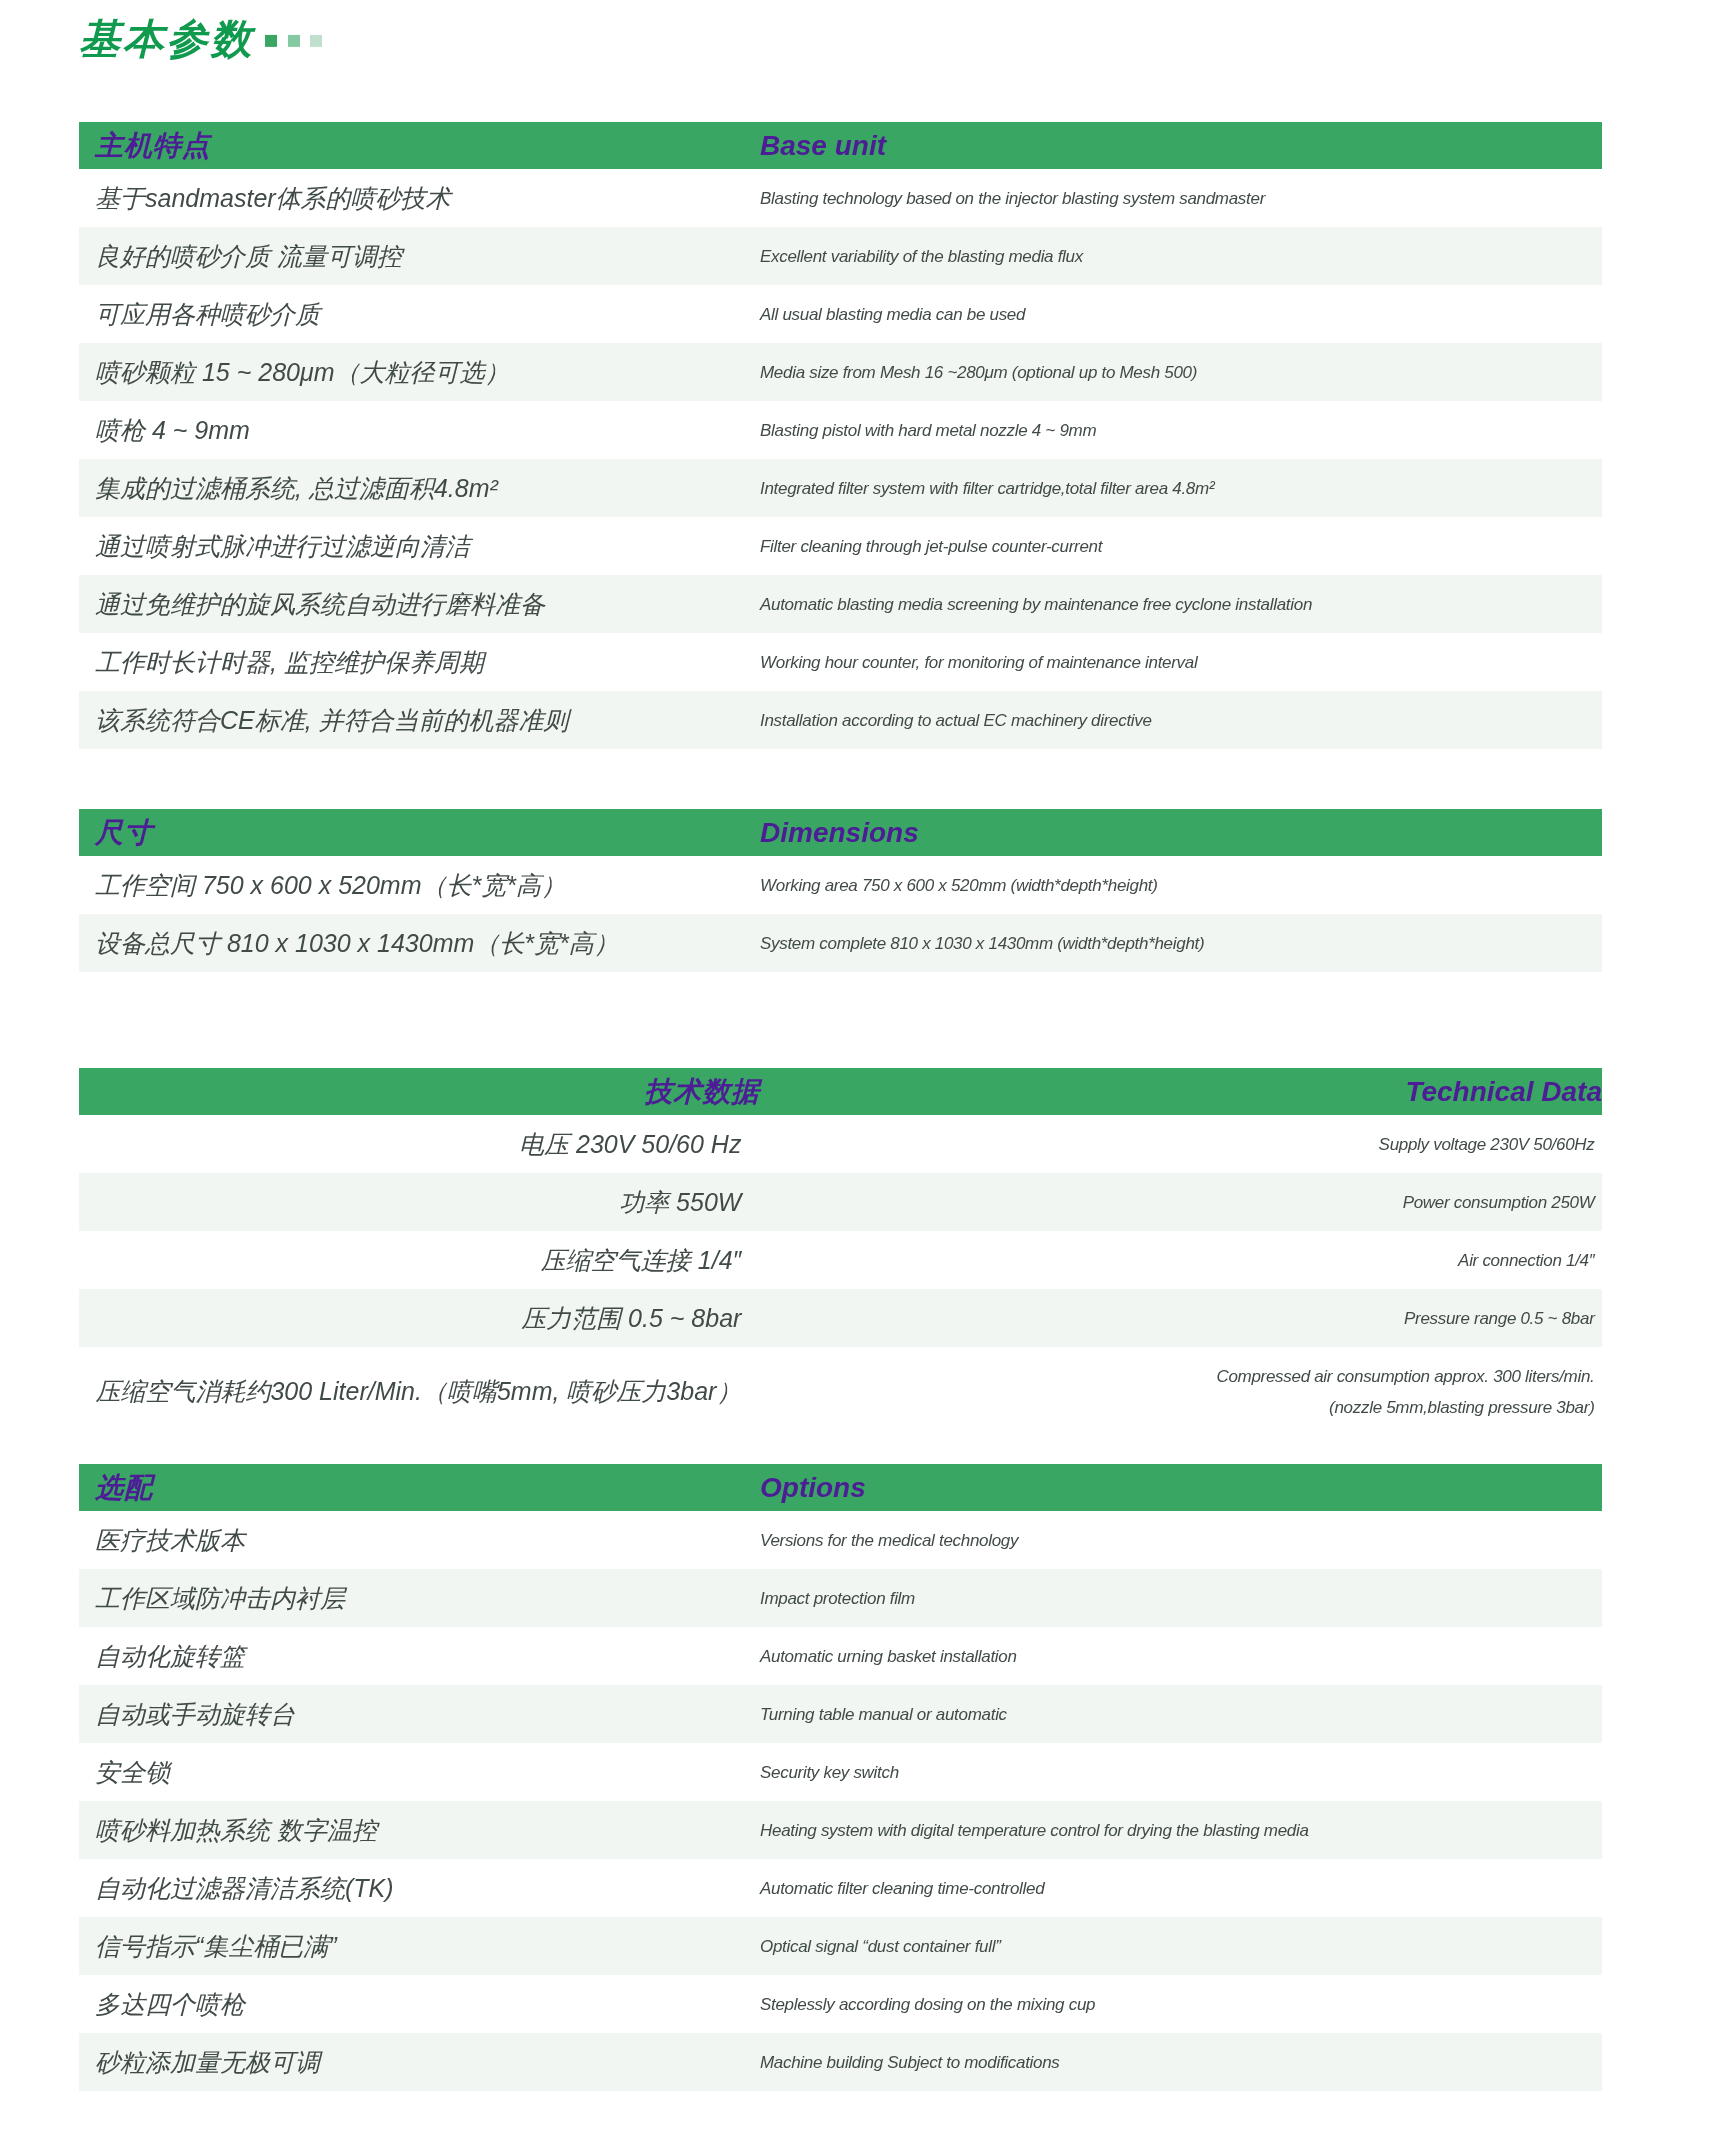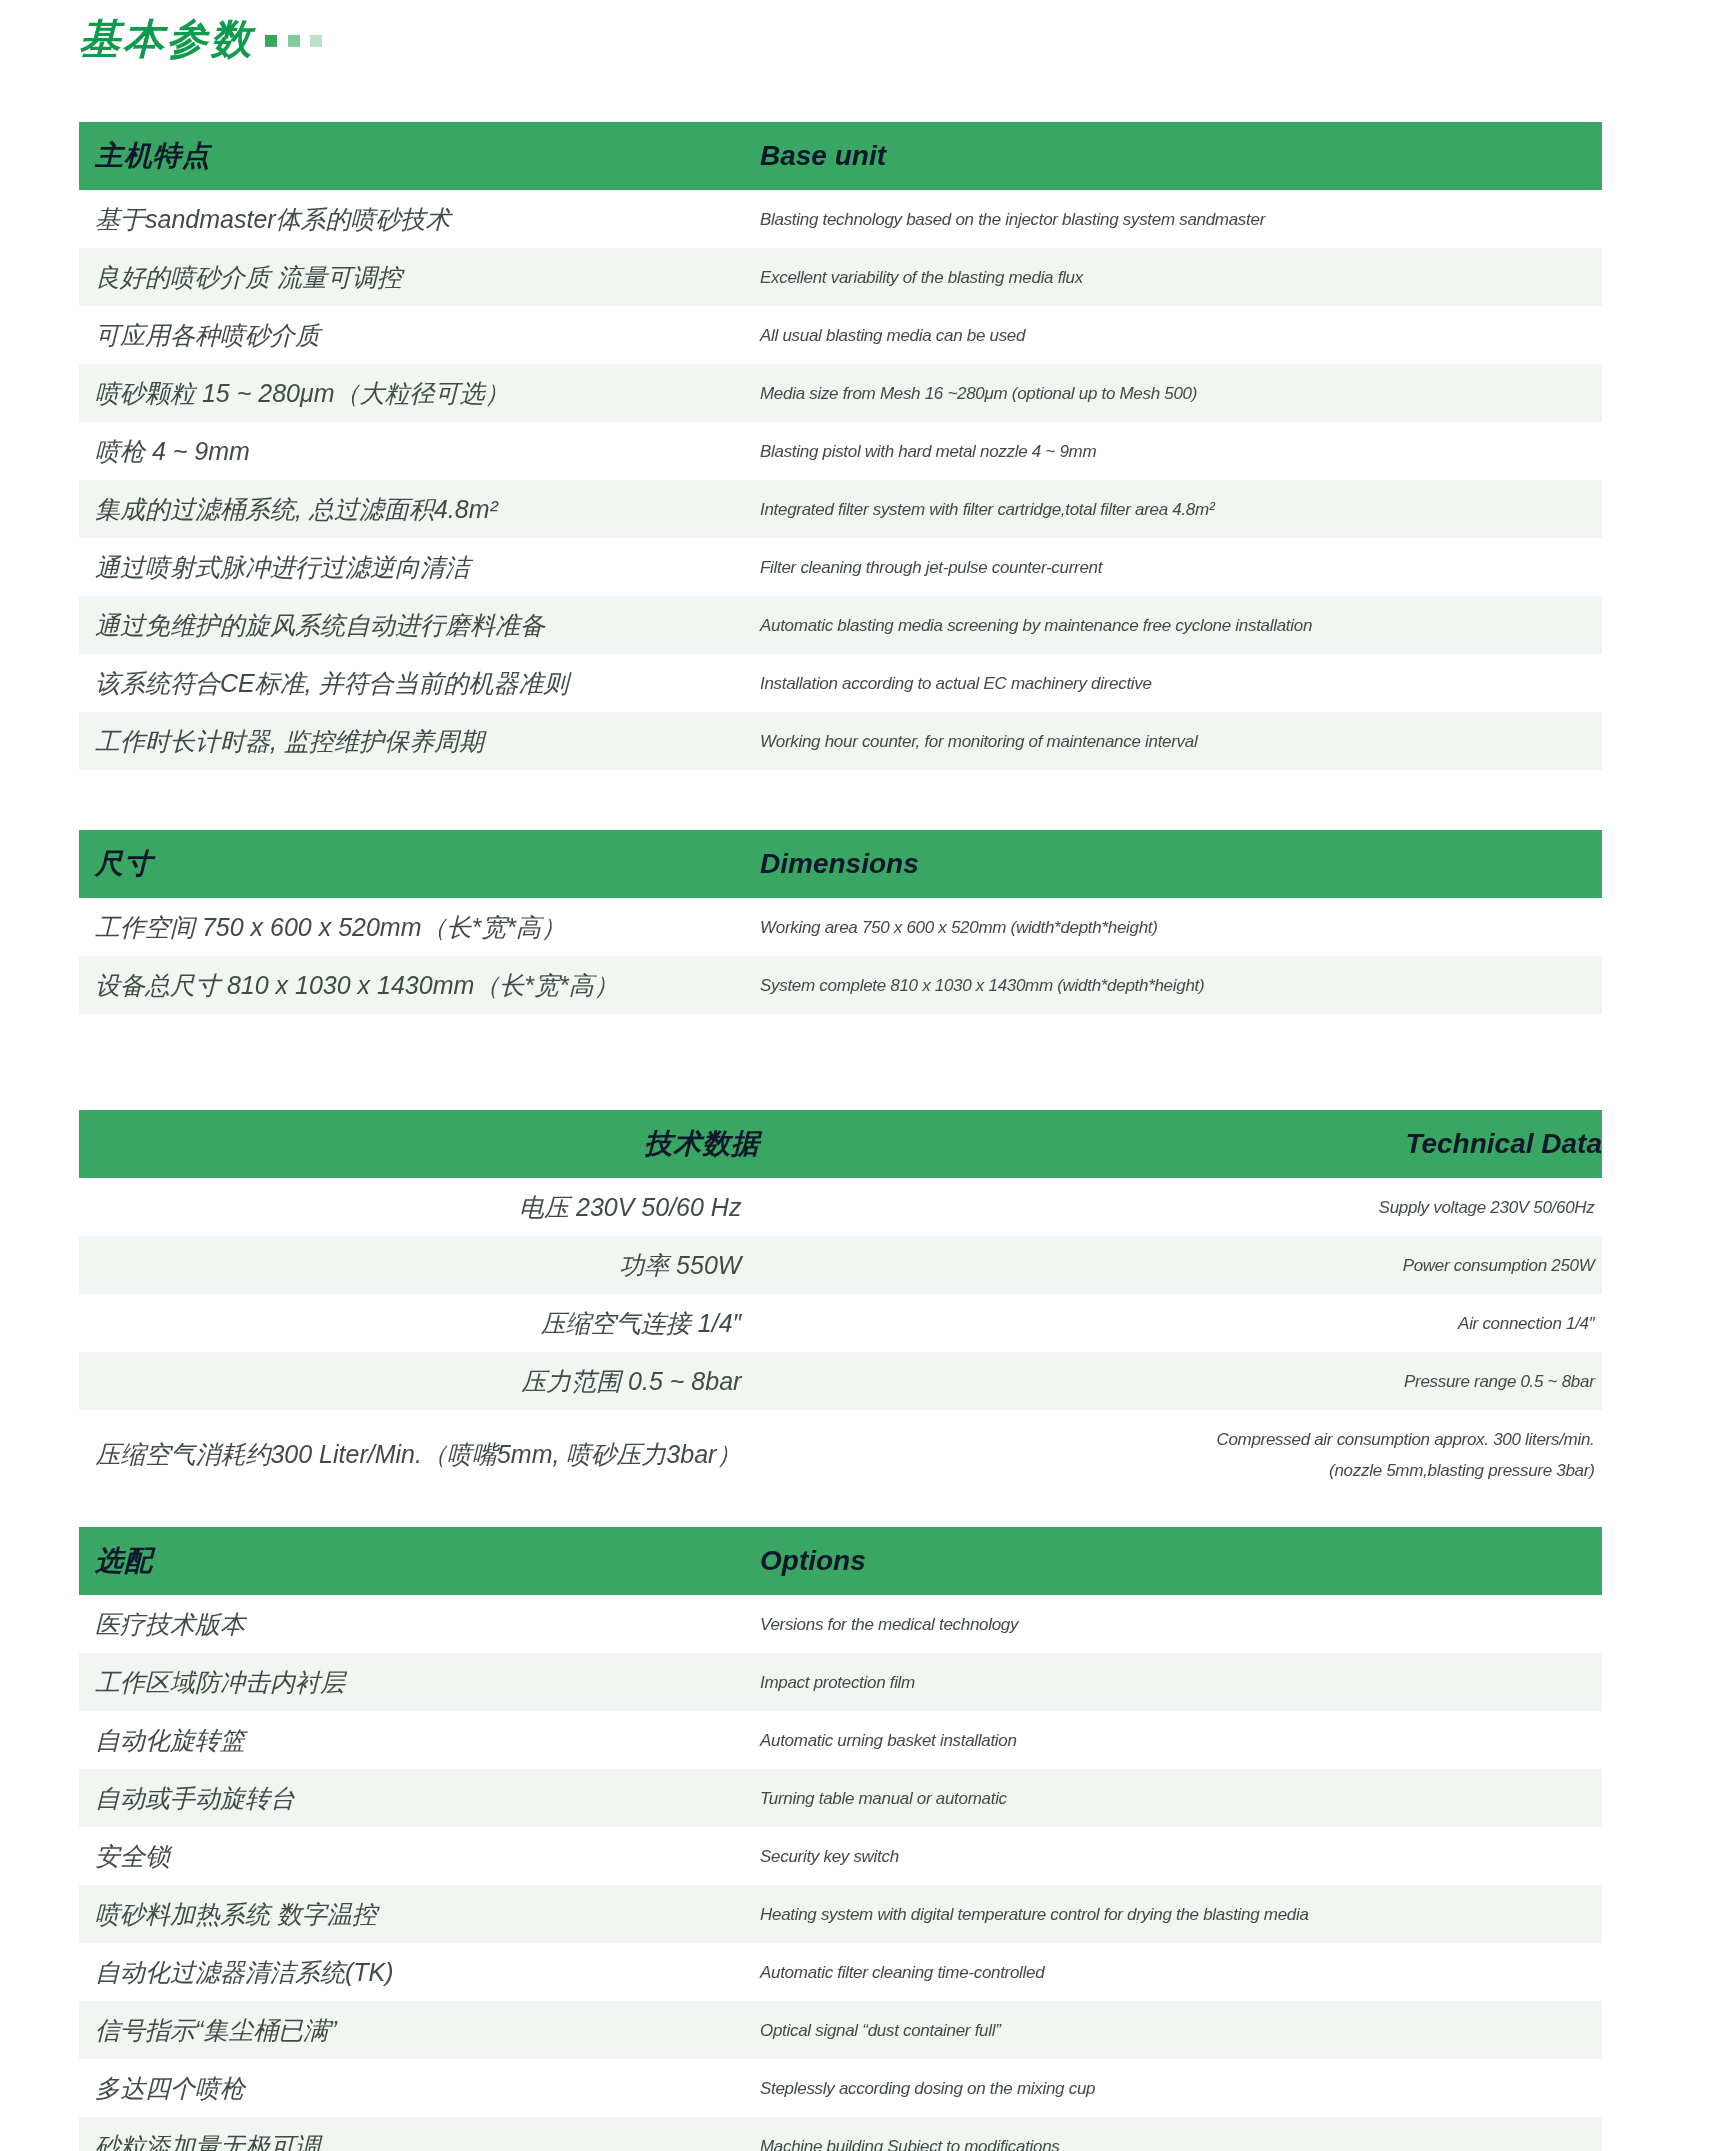--- a/index.html
+++ b/index.html
@@ -42,23 +42,23 @@
   .sq1 { background: #3aa664; }
   .sq2 { background: #85c9a3; }
   .sq3 { background: #c0e0cd; }
   
   .section { margin-bottom: 60px; }
   .section.gap-lg { margin-bottom: 96px; }
   .section.gap-sm { margin-bottom: 28px; text-align: right; }
   .section-header {
     display: flex;
     align-items: center;
-    height: 68px;
+    height: 47px;
     background: #3aa664;
-    color: #0f172a;
+    color: #4c1d95;
     font-weight: bold;
     font-size: 28px;
   }
   .hcell-zh {
     width: 681px;
     padding-left: 16px;
     box-sizing: border-box;
     letter-spacing: 0.9px;
   }
   .hcell-en { flex: 1; }
@@ -130,26 +130,26 @@
       </div>
       <div class="row">
         <div class="cell-zh">通过喷射式脉冲进行过滤逆向清洁</div>
         <div class="cell-en">Filter cleaning through jet-pulse counter-current</div>
       </div>
       <div class="row">
         <div class="cell-zh">通过免维护的旋风系统自动进行磨料准备</div>
         <div class="cell-en">Automatic blasting media screening by maintenance free cyclone installation</div>
       </div>
       <div class="row">
+        <div class="cell-zh">工作时长计时器, 监控维护保养周期</div>
+        <div class="cell-en">Working hour counter, for monitoring of maintenance interval</div>
+      </div>
+      <div class="row">
         <div class="cell-zh">该系统符合CE标准, 并符合当前的机器准则</div>
         <div class="cell-en">Installation according to actual EC machinery directive</div>
-      </div>
-      <div class="row">
-        <div class="cell-zh">工作时长计时器, 监控维护保养周期</div>
-        <div class="cell-en">Working hour counter, for monitoring of maintenance interval</div>
       </div>
     </div>
   </div>
 
   <div class="section gap-lg">
     <div class="section-header">
       <div class="hcell-zh">尺寸</div>
       <div class="hcell-en">Dimensions</div>
     </div>
     <div class="rows">

